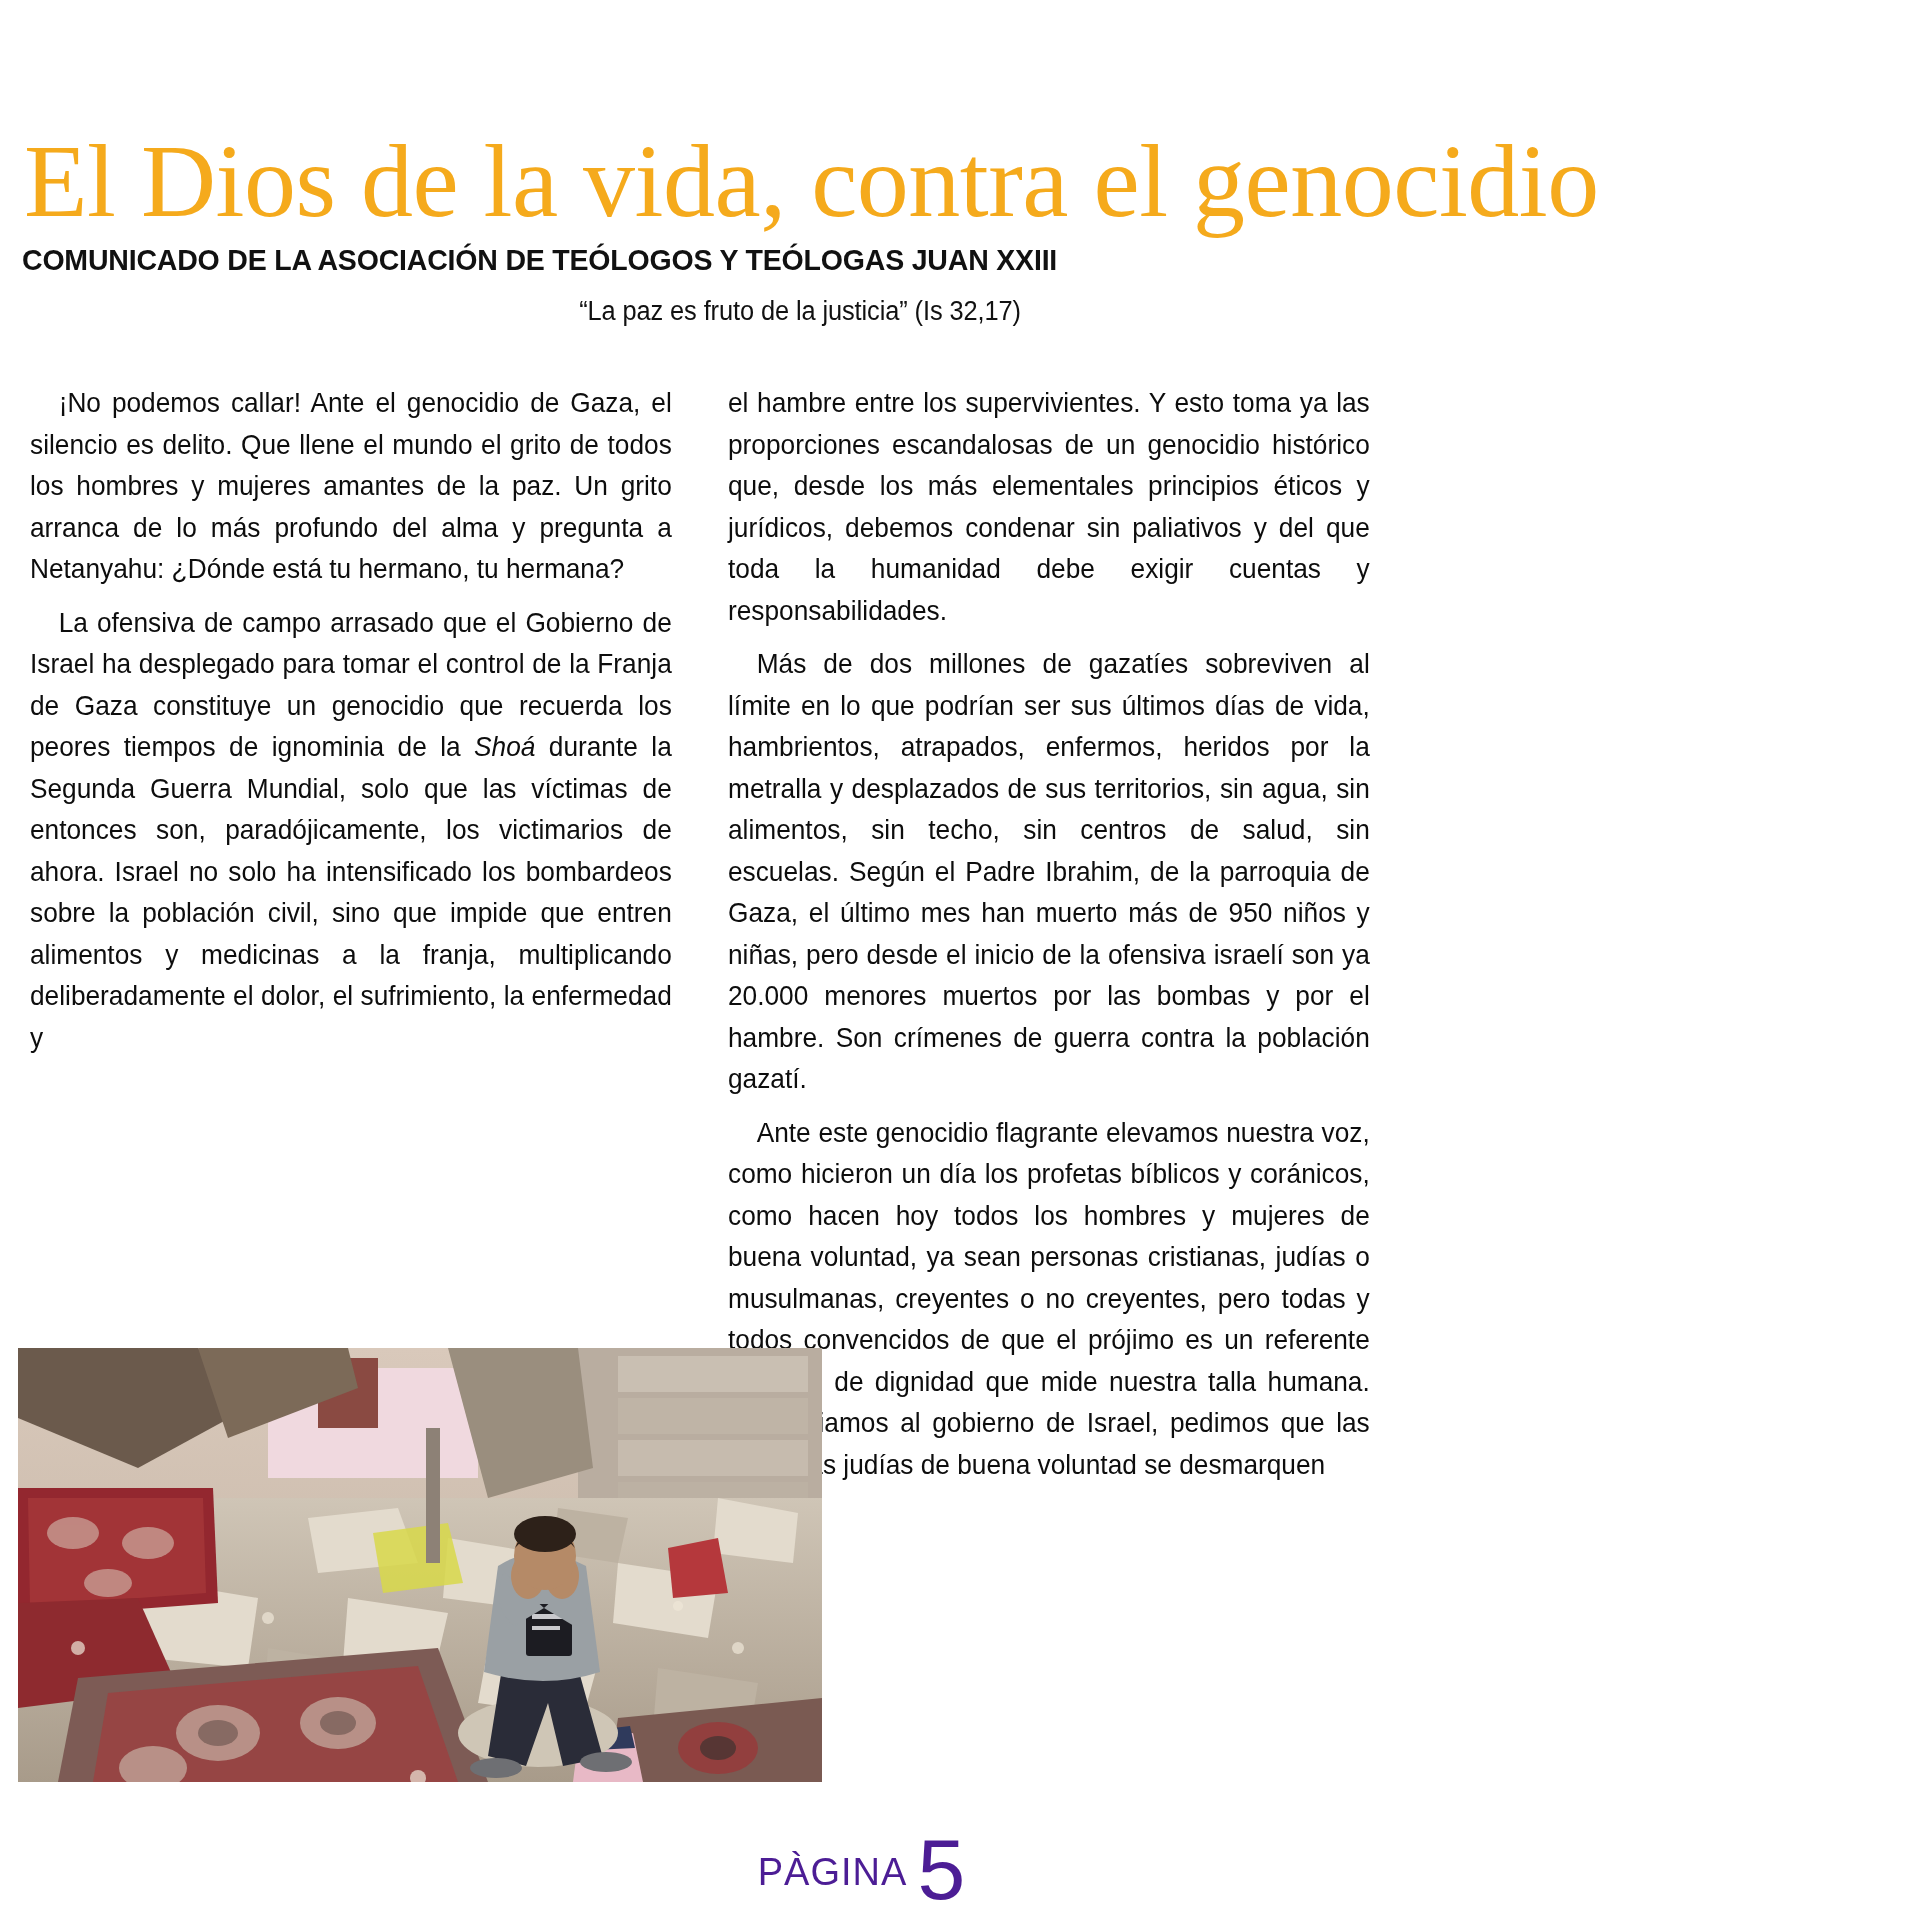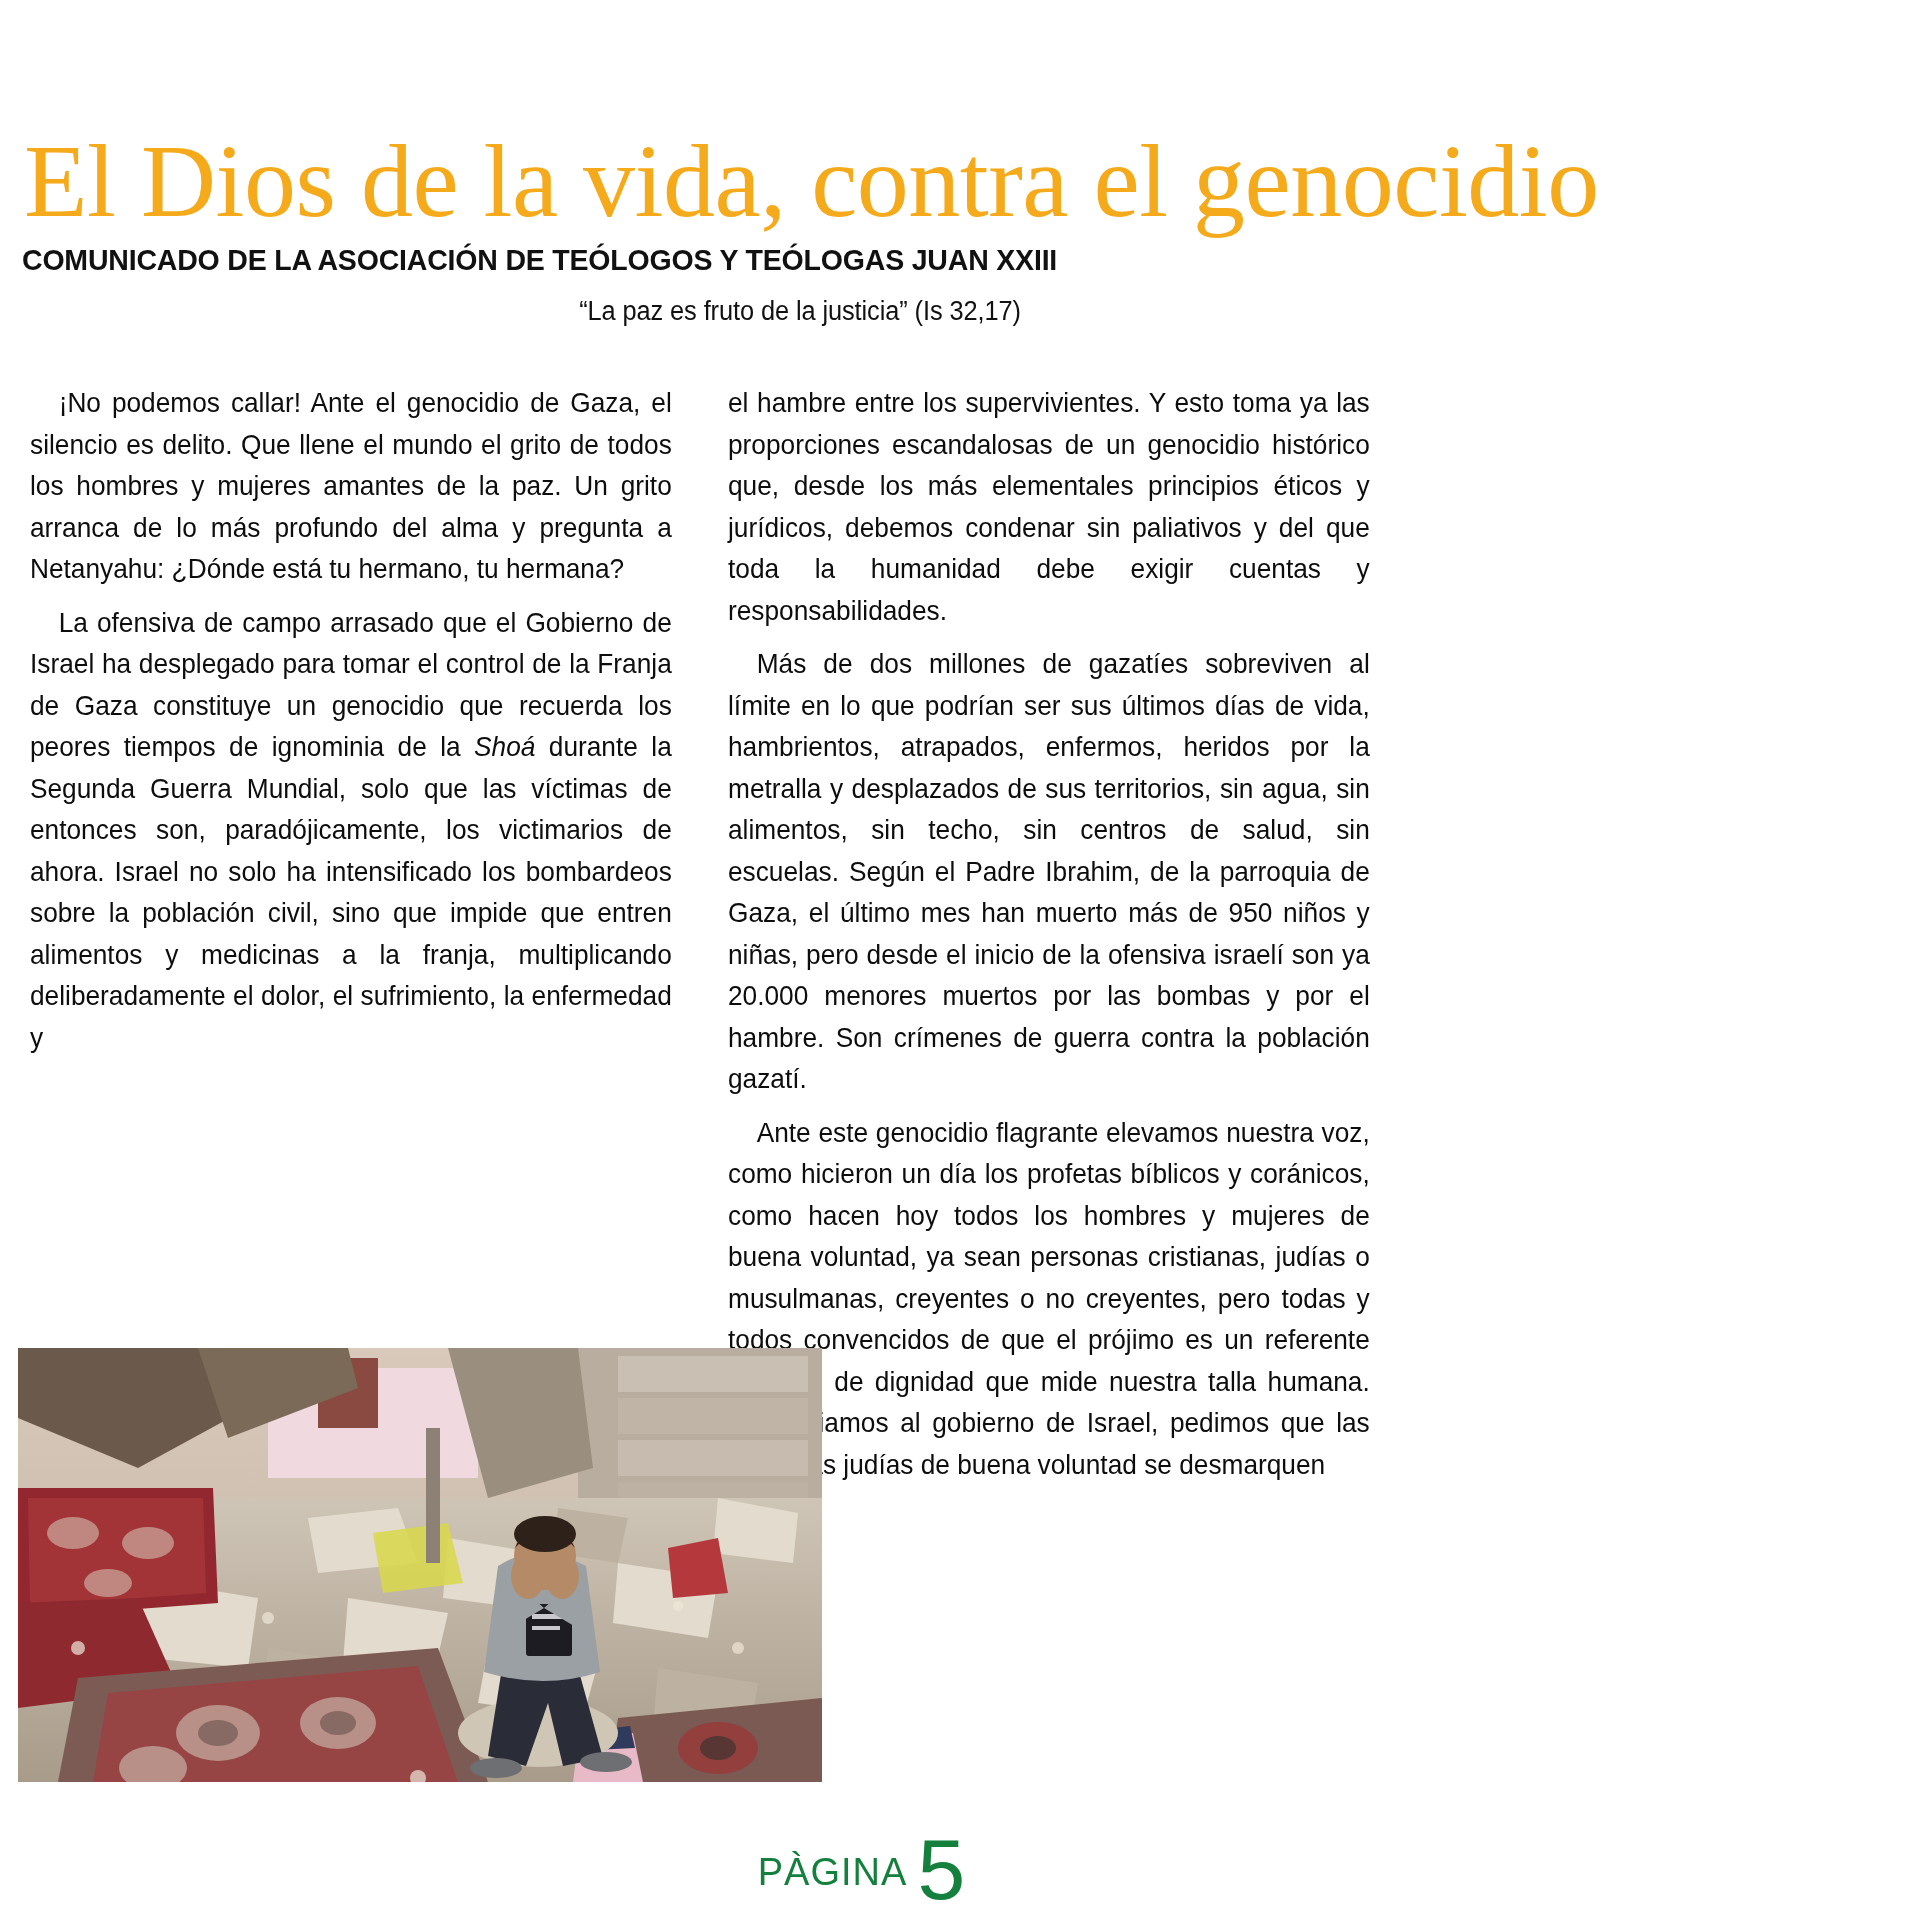--- a/index.html
+++ b/index.html
@@ -111,21 +111,21 @@
   }
   .photo-canvas { position: absolute; inset: 0; }
 
   
   .footer {
     position: absolute;
     left: 0;
     top: 1820px;
     width: 1723px;
     text-align: center;
-    color: #15803d;
+    color: #4c1d95;
     font-family: "Liberation Sans", sans-serif;
   }
   .footer .pg-word {
     font-size: 38px;
     letter-spacing: 1px;
     vertical-align: 14px;
   }
   .footer .pg-num {
     font-size: 86px;
     vertical-align: 0px;

